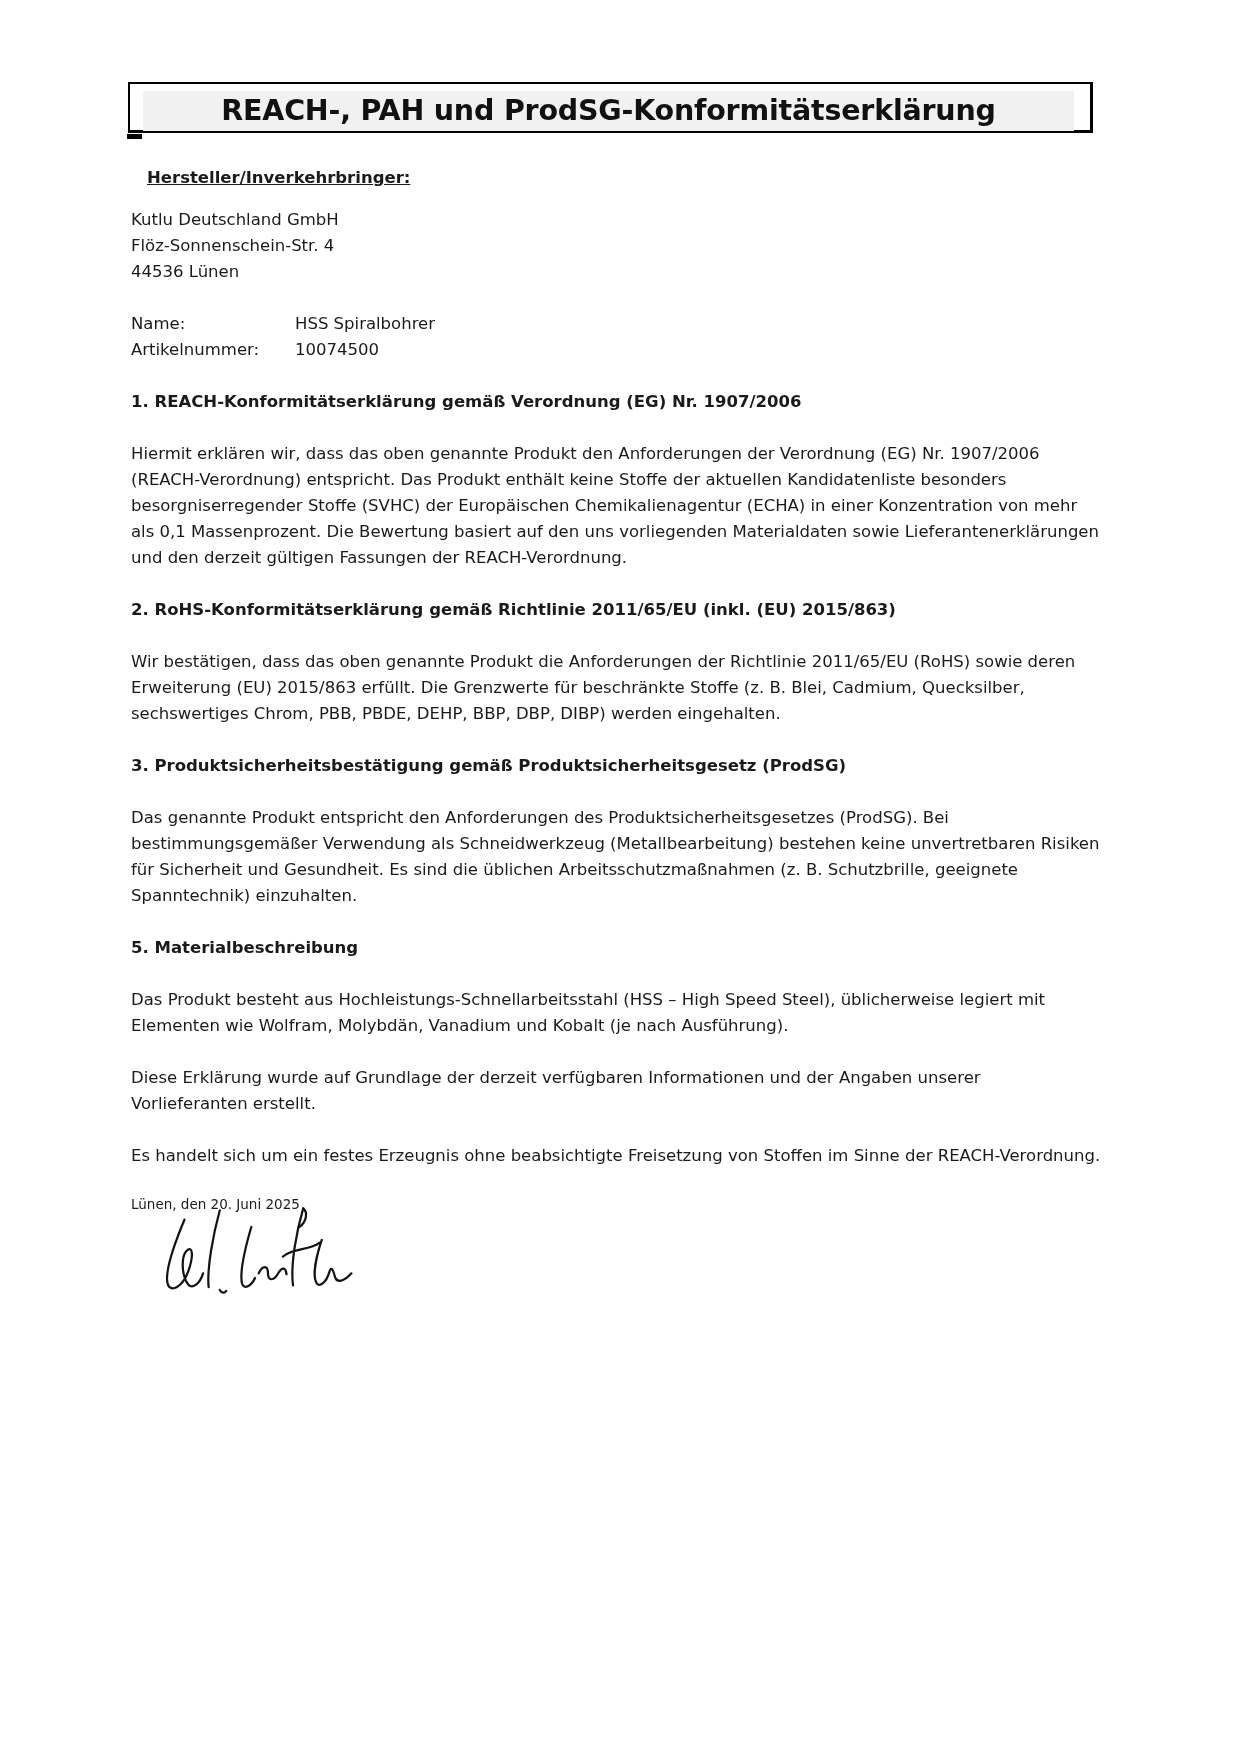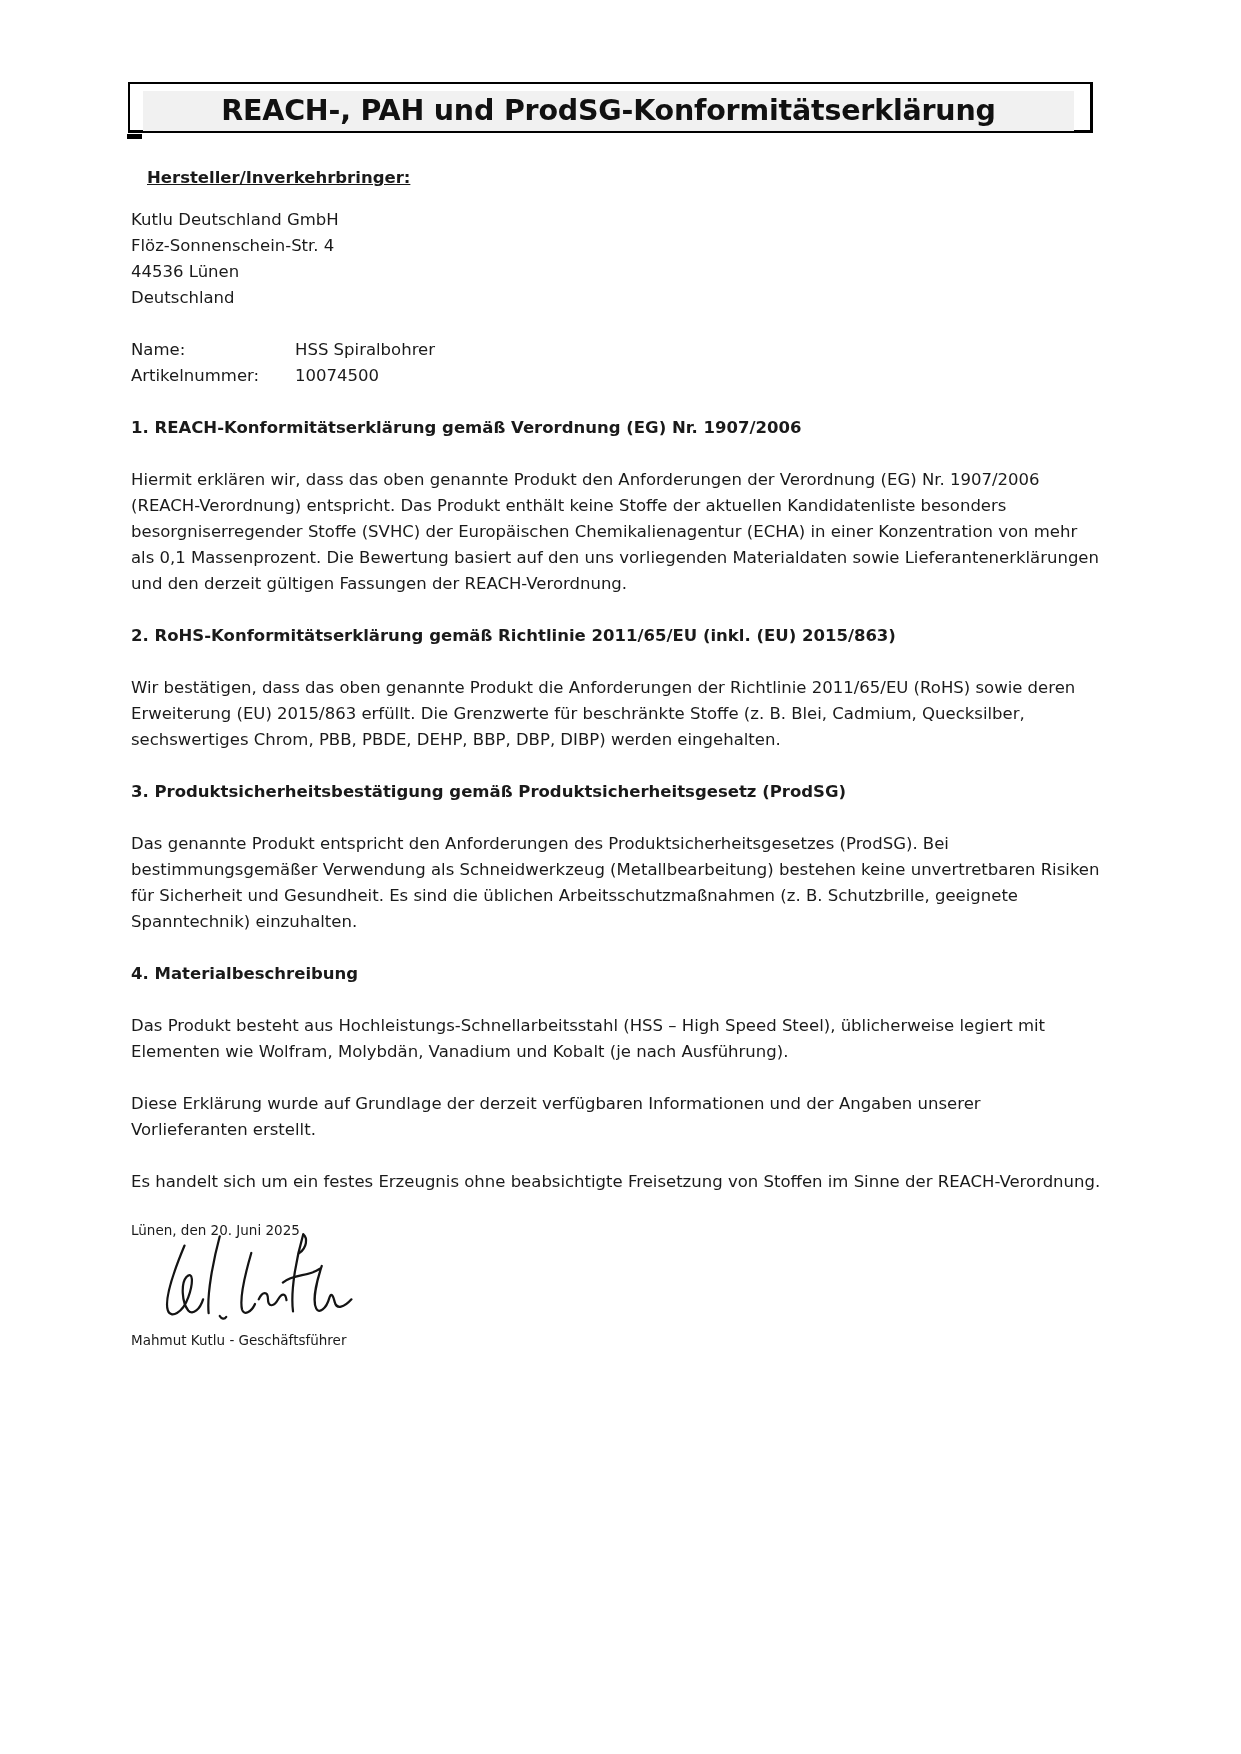--- a/index.html
+++ b/index.html
@@ -100,21 +100,20 @@
       <div class="title-inner">
         <h1>REACH-, PAH und ProdSG-Konformitätserklärung</h1>
       </div>
       <div class="title-tick"></div>
     </div>
 
     <p class="mfr-heading">Hersteller/Inverkehrbringer:</p>
     <p class="addr-line">Kutlu Deutschland GmbH</p>
     <p class="addr-line">Flöz-Sonnenschein-Str. 4</p>
     <p class="addr-line">44536 Lünen</p>
-    <p class="addr-line">Deutschland</p>
 
     <div class="product-table">
       <div class="product-row">
         <span class="label">Name:</span>
         <span>HSS Spiralbohrer</span>
       </div>
       <div class="product-row">
         <span class="label">Artikelnummer:</span>
         <span>10074500</span>
       </div>
@@ -122,37 +121,36 @@
 
     <h2 class="sec-heading">1. REACH-Konformitätserklärung gemäß Verordnung (EG) Nr. 1907/2006</h2>
     <p class="body-par">Hiermit erklären wir, dass das oben genannte Produkt den Anforderungen der Verordnung (EG) Nr. 1907/2006 (REACH-Verordnung) entspricht. Das Produkt enthält keine Stoffe der aktuellen Kandidatenliste besonders besorgniserregender Stoffe (SVHC) der Europäischen Chemikalienagentur (ECHA) in einer Konzentration von mehr als 0,1 Massenprozent. Die Bewertung basiert auf den uns vorliegenden Materialdaten sowie Lieferantenerklärungen und den derzeit gültigen Fassungen der REACH-Verordnung.</p>
 
     <h2 class="sec-heading">2. RoHS-Konformitätserklärung gemäß Richtlinie 2011/65/EU (inkl. (EU) 2015/863)</h2>
     <p class="body-par">Wir bestätigen, dass das oben genannte Produkt die Anforderungen der Richtlinie 2011/65/EU (RoHS) sowie deren Erweiterung (EU) 2015/863 erfüllt. Die Grenzwerte für beschränkte Stoffe (z. B. Blei, Cadmium, Quecksilber, sechswertiges Chrom, PBB, PBDE, DEHP, BBP, DBP, DIBP) werden eingehalten.</p>
 
     <h2 class="sec-heading">3. Produktsicherheitsbestätigung gemäß Produktsicherheitsgesetz (ProdSG)</h2>
     <p class="body-par">Das genannte Produkt entspricht den Anforderungen des Produktsicherheitsgesetzes (ProdSG). Bei bestimmungsgemäßer Verwendung als Schneidwerkzeug (Metallbearbeitung) bestehen keine unvertretbaren Risiken für Sicherheit und Gesundheit. Es sind die üblichen Arbeitsschutzmaßnahmen (z. B. Schutzbrille, geeignete Spanntechnik) einzuhalten.</p>
 
-    <h2 class="sec-heading">4. Materialbeschreibung</h2>
+    <h2 class="sec-heading">5. Materialbeschreibung</h2>
     <p class="body-par">Das Produkt besteht aus Hochleistungs-Schnellarbeitsstahl (HSS – High Speed Steel), üblicherweise legiert mit Elementen wie Wolfram, Molybdän, Vanadium und Kobalt (je nach Ausführung).</p>
     <p class="body-par">Diese Erklärung wurde auf Grundlage der derzeit verfügbaren Informationen und der Angaben unserer Vorlieferanten erstellt.</p>
     <p class="body-par">Es handelt sich um ein festes Erzeugnis ohne beabsichtigte Freisetzung von Stoffen im Sinne der REACH-Verordnung.</p>
 
     <p class="place-date">Lünen, den 20. Juni 2025</p>
 
     <svg class="signature-svg" viewBox="0 0 220 110" width="212" height="102" aria-hidden="true">
       <g fill="none" stroke="#141414" stroke-width="2.4" stroke-linecap="round" stroke-linejoin="round">
         <path d="M34,20 C24,44 12,78 16,90 C19,99 32,93 38,76 C44,59 43,47 36,54 C30,61 31,81 38,90 C43,96 51,88 54,78"></path>
         <path d="M72,10 C65,36 58,72 60,93"></path>
         <path d="M72,96 C74,99 77,100 79,97"></path>
         <path d="M106,28 C99,52 93,76 96,89 C98,96 106,92 110,83"></path>
         <path d="M114,78 C118,69 124,69 124,78 C124,86 130,87 135,78 C139,71 143,71 144,79"></path>
         <path d="M162,8 C155,32 148,68 151,91"></path>
         <path d="M162,8 C167,12 166,22 158,28"></path>
         <path d="M140,60 C152,50 168,54 180,45"></path>
         <path d="M182,42 C176,60 172,80 176,88 C179,94 187,88 190,77 C192,70 194,73 196,81 C198,89 206,87 214,78"></path>
       </g>
     </svg>
 
-    <p class="signer">Mahmut Kutlu - Geschäftsführer</p>
 
   </div>
 </div>
 
 </body></html>

